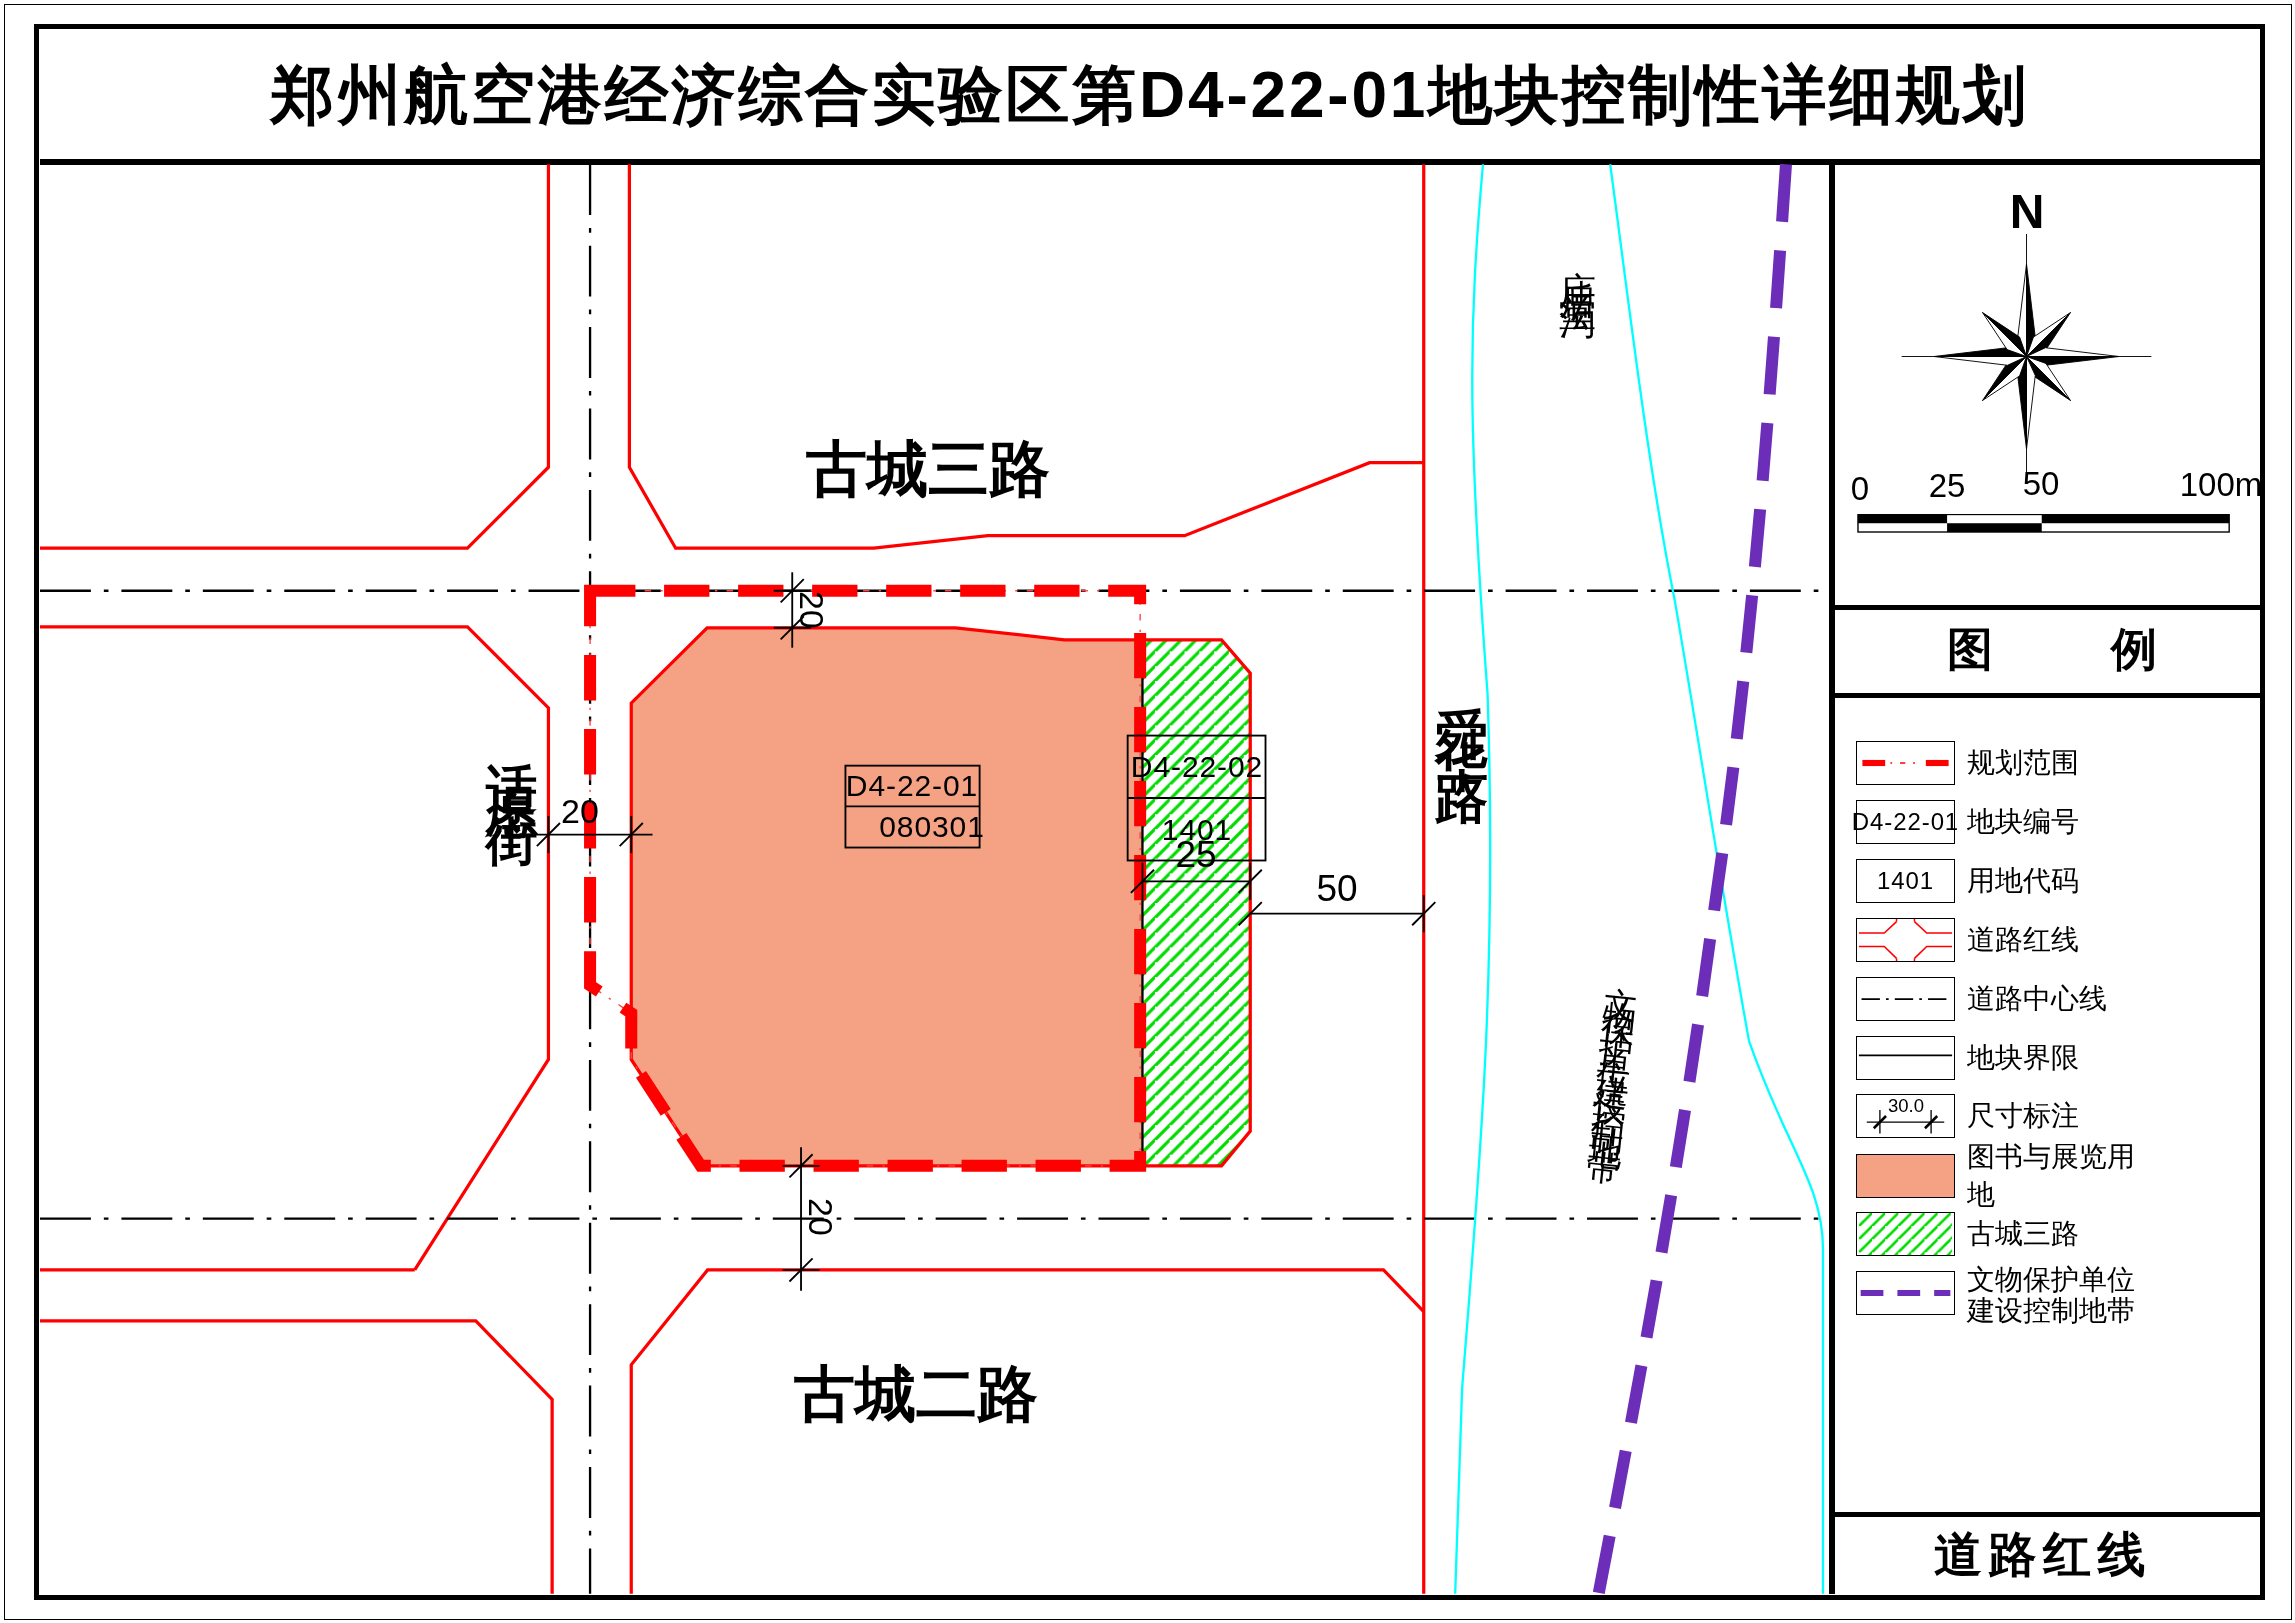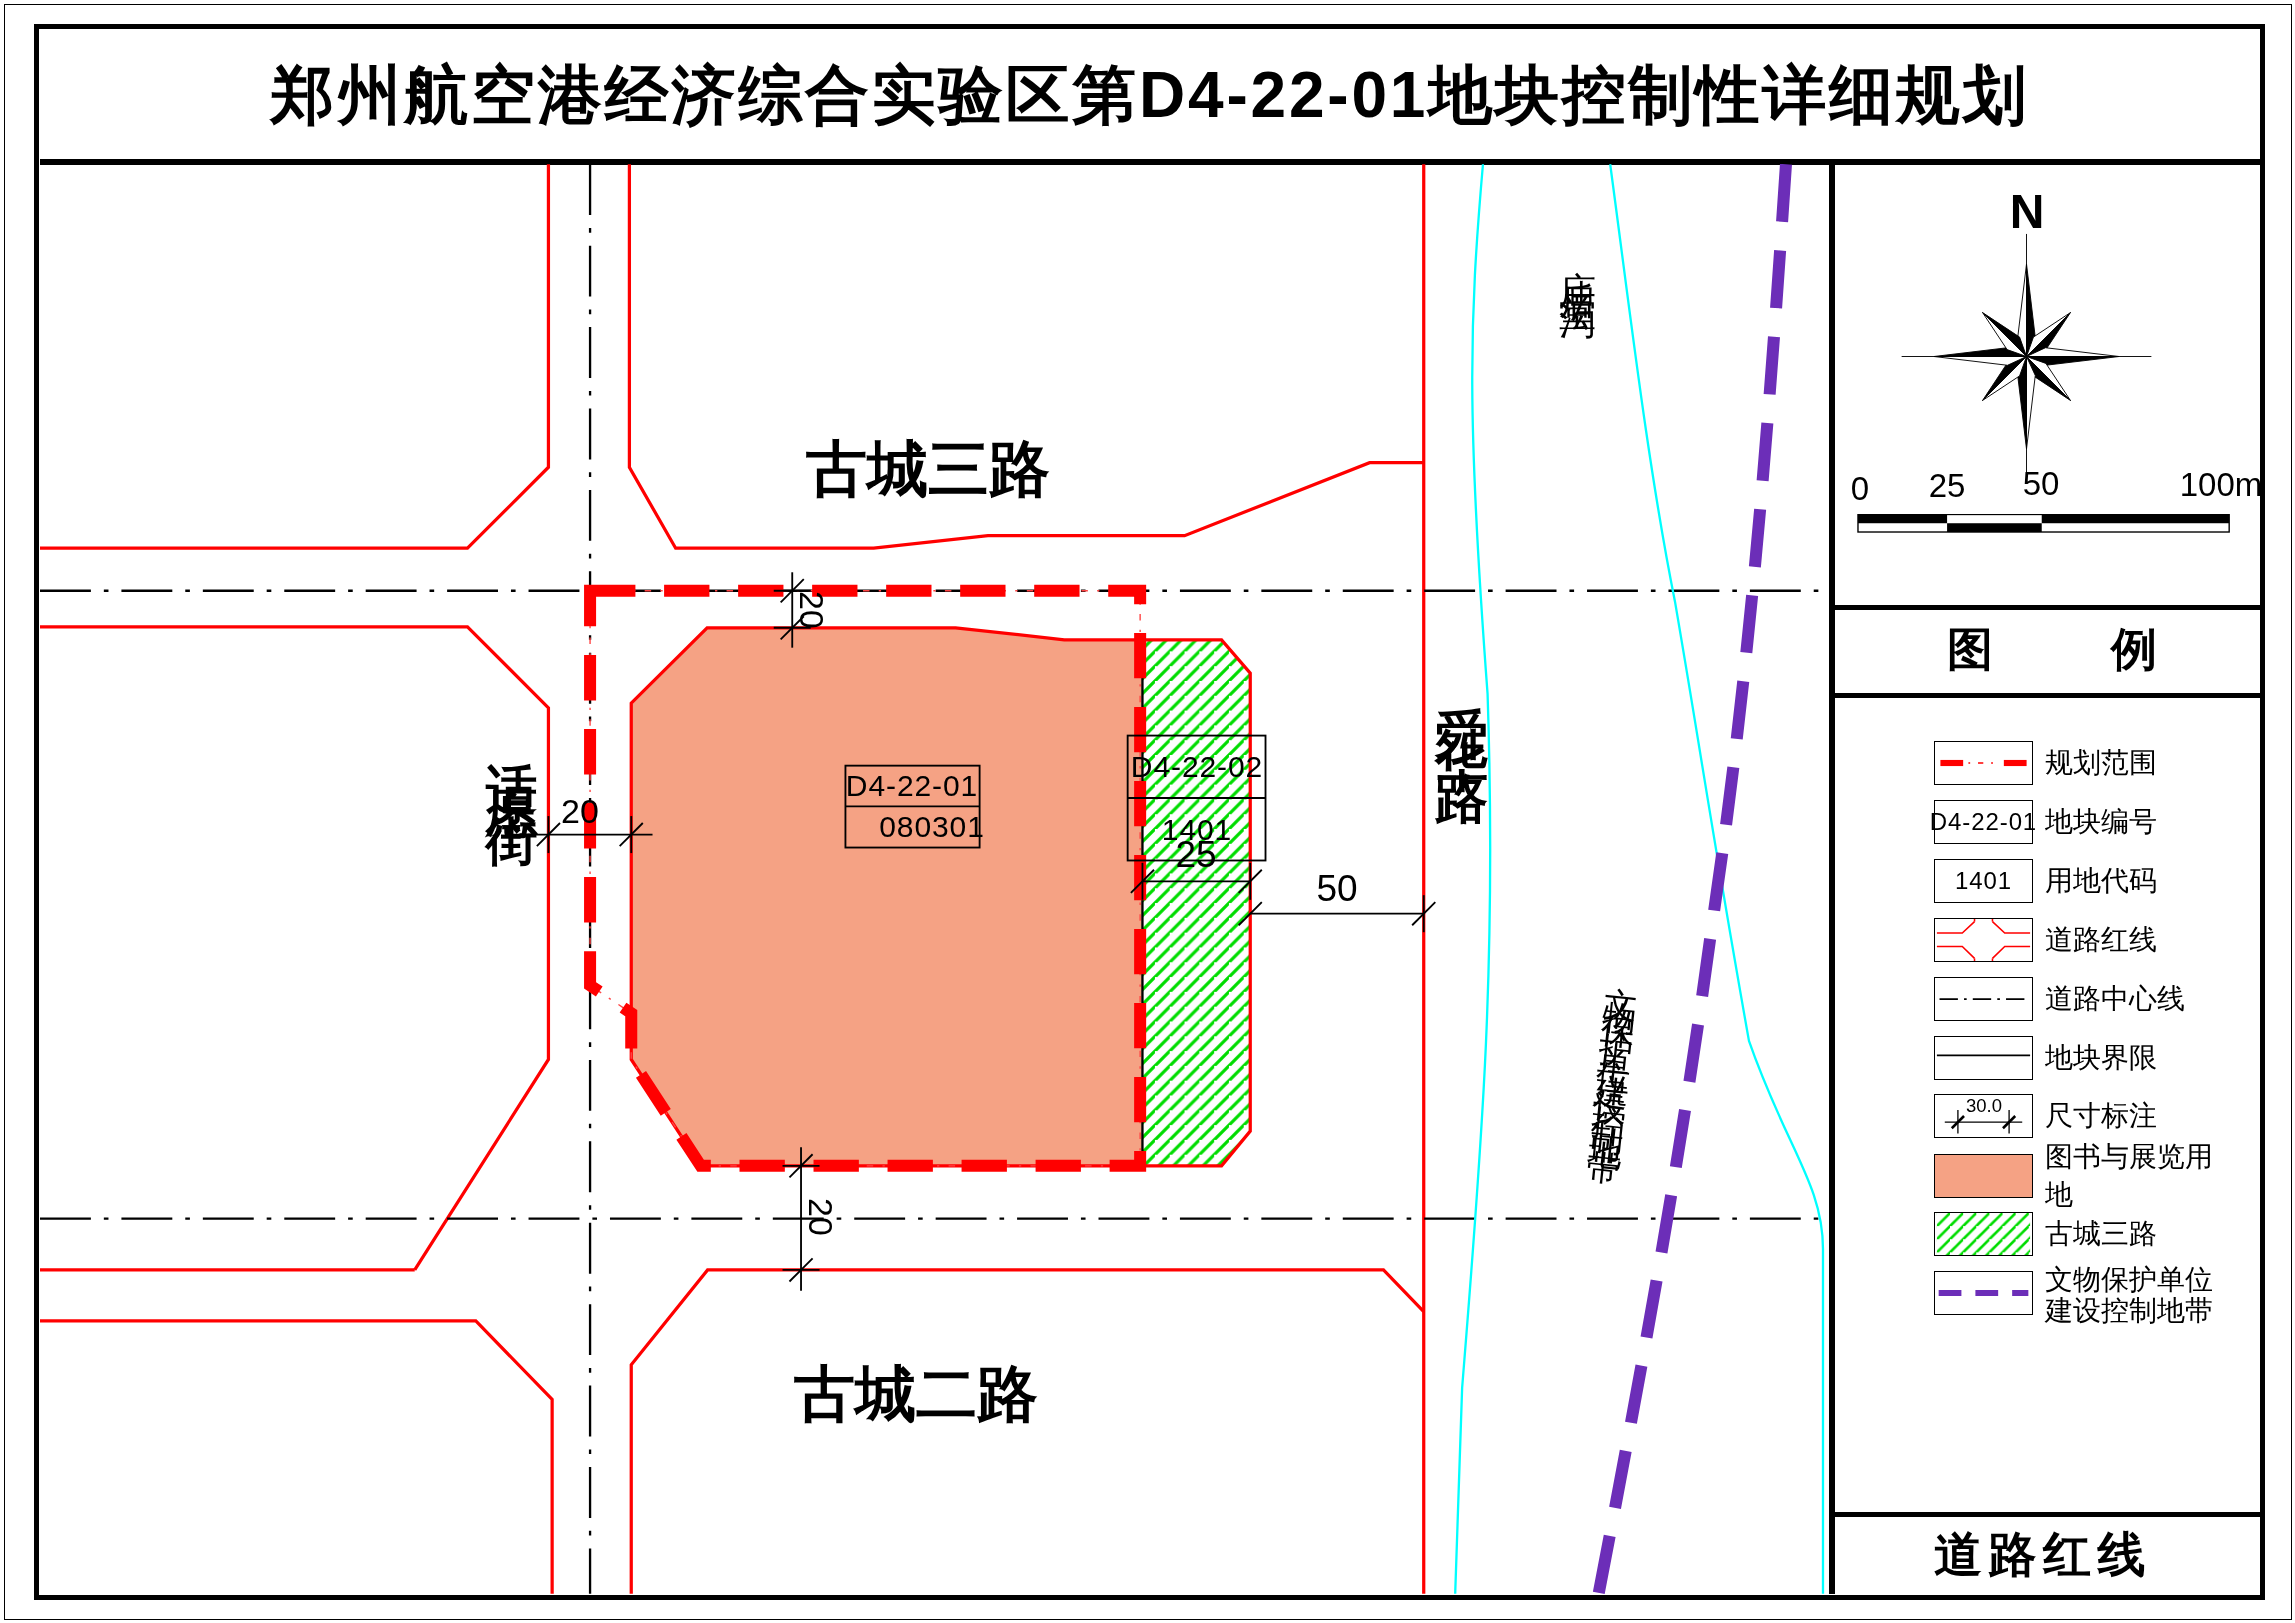--- a/index.html
+++ b/index.html
@@ -10,21 +10,21 @@
   .hline{background:#000;height:5.6px;}
   .vline{background:#000;width:5.6px;}
   .ctr{transform:translate(-50%,-50%);white-space:nowrap;}
   .title{font-size:64px;font-weight:700;letter-spacing:2.8px;}
   .roadname{font-size:61px;font-weight:600;}
   .vtext{writing-mode:vertical-rl;text-orientation:upright;white-space:nowrap;}
   .dim{font-size:34px;}
   .dim90{transform:translate(-50%,-50%) rotate(90deg);}
   .codebox-text{font-size:30px;letter-spacing:0.9px;}
   .legend-label{font-size:28px;}
-  .leg-row{position:absolute;left:1934px;width:296px;height:44px;}
+  .leg-row{position:absolute;left:1856px;width:296px;height:44px;}
   .leg-swatch{position:absolute;left:0;top:0;width:99px;height:44px;box-sizing:border-box;border:1.4px solid #000;background:#fff;}
   .leg-text{position:absolute;left:111px;top:50%;transform:translateY(-50%);}
   .north-label{font-size:48px;font-weight:700;}
   .scale-num{font-size:33px;}
   .legend-title{font-size:46px;font-weight:600;}
   .footer-title{font-size:48px;font-weight:600;letter-spacing:6.5px;}
 </style>
 </head>
 <body>
 

